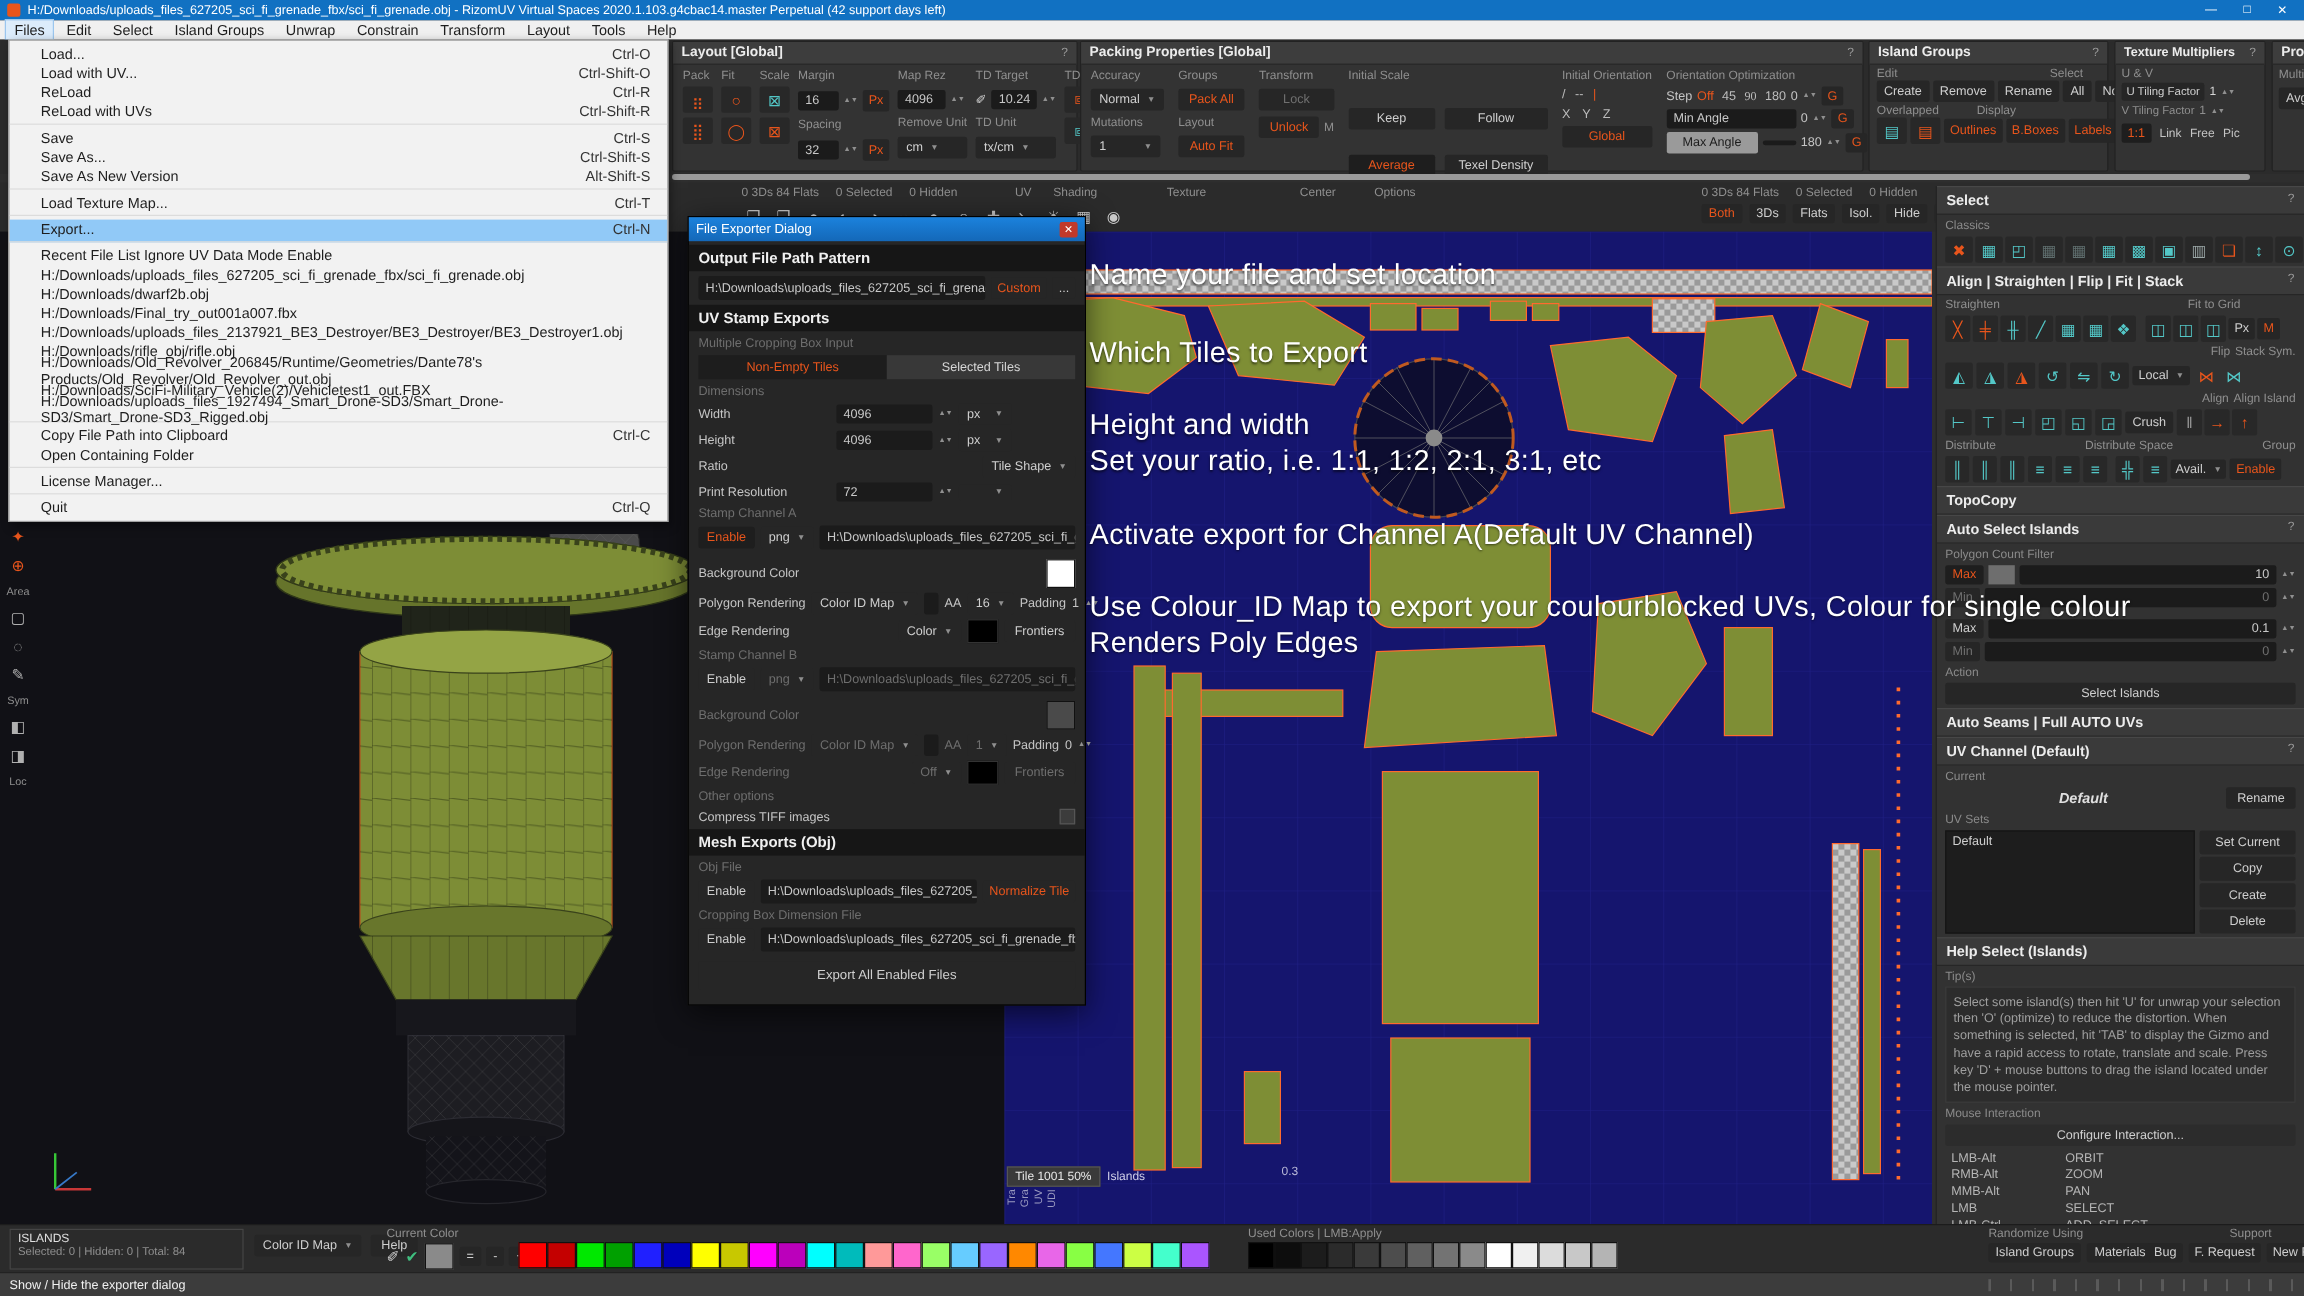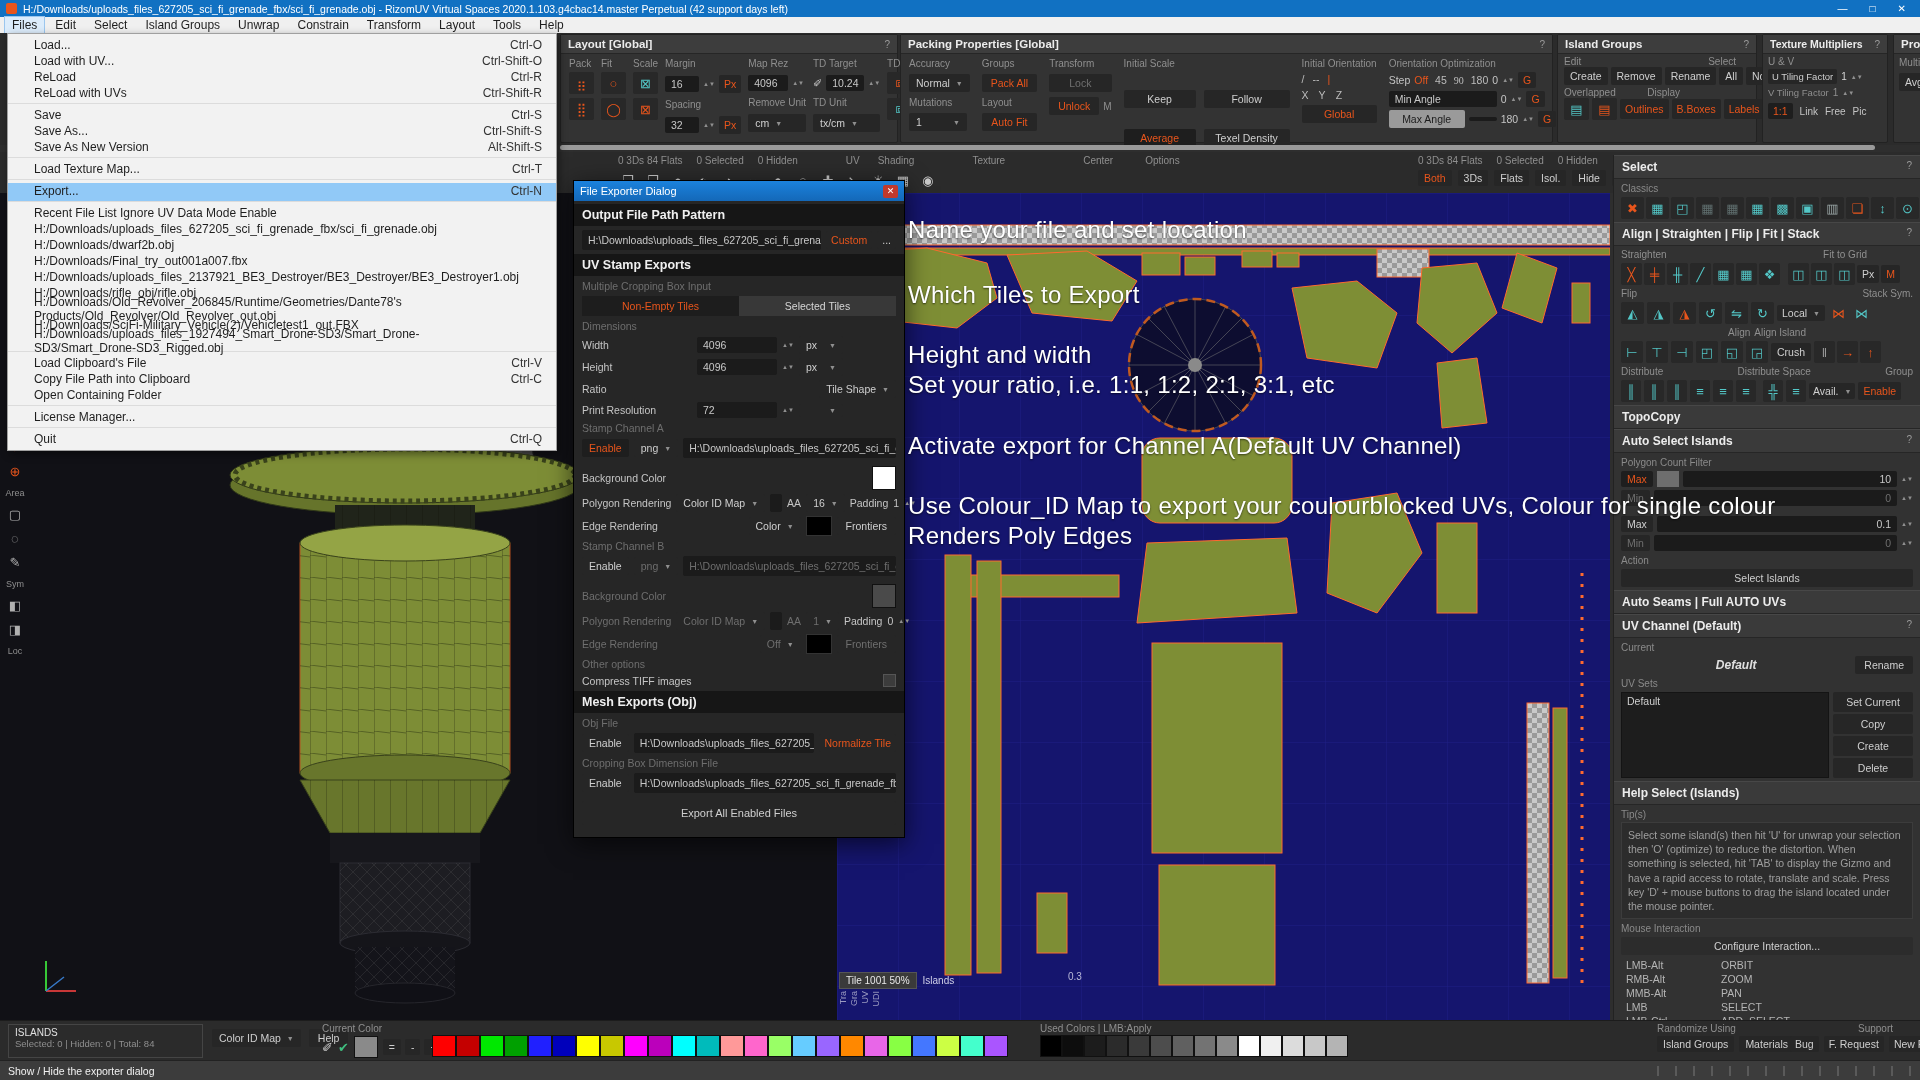--- a/index.html
+++ b/index.html
@@ -572,21 +572,21 @@
           <span class="sico" style="width: 21px; color: rgb(83, 199, 199);">❖</span>
         </span>
       <span class="row" style="gap:2px;margin-left:6px;">
           <span class="sico" style="width: 21px; color: rgb(83, 199, 199);">◫</span>
           <span class="sico" style="width: 21px; color: rgb(83, 199, 199);">◫</span>
           <span class="sico" style="width: 21px; color: rgb(83, 199, 199);">◫</span>
         </span>
       <span class="btn" style="padding:3px 5px;">Px</span>
       <span class="btn or" style="padding:3px 5px;">M</span>
     </div>
-    <div class="srow" style="justify-content:space-between;margin-bottom:0;">
+    <div class="srow" style="justify-content:flex-end;margin-bottom:0;">
         <span class="lbl">Flip</span>
         <span class="lbl">Stack Sym.</span>
       </div>
     <div class="srow" style="gap:3px;">
       <span class="row" style="gap:3px;">
           <span class="sico" style="width: 23px; color: rgb(83, 199, 199);">◭</span>
           <span class="sico" style="width: 23px; color: rgb(83, 199, 199);">◮</span>
           <span class="sico" style="width: 23px; color: rgb(232, 85, 28);">◮</span>
           <span class="sico" style="width: 23px; color: rgb(83, 199, 199);">↺</span>
           <span class="sico" style="width: 23px; color: rgb(83, 199, 199);">⇋</span>
@@ -594,21 +594,21 @@
         </span>
       <span class="ddl" style="padding:2px 5px;">
           <span>Local</span>
           <span class="caret">▼</span>
         </span>
       <span class="row" style="gap:2px;">
           <span class="sico" style="width: 21px; background: transparent; color: rgb(232, 85, 28);">⋈</span>
           <span class="sico" style="width: 21px; background: transparent; color: rgb(83, 199, 199);">⋈</span>
         </span>
     </div>
-    <div class="srow" style="justify-content:center;margin-bottom:0;">
+    <div class="srow" style="justify-content:flex-end;margin-bottom:0;">
         <span class="lbl">Align</span>
         <span class="lbl">Align Island</span>
       </div>
     <div class="srow" style="gap:3px;">
       <span class="row" style="gap:3px;">
           <span class="sico" style="width: 22px; color: rgb(83, 199, 199);">⊢</span>
           <span class="sico" style="width: 22px; color: rgb(83, 199, 199);">⊤</span>
           <span class="sico" style="width: 22px; color: rgb(83, 199, 199);">⊣</span>
           <span class="sico" style="width: 22px; color: rgb(83, 199, 199);">◰</span>
           <span class="sico" style="width: 22px; color: rgb(83, 199, 199);">◱</span>
@@ -1090,24 +1090,20 @@
       <div class="menu-item">
         <span>H:/Downloads/SciFi-Military_Vehicle(2)/Vehicletest1_out.FBX</span>
         <span class="ms"></span>
       </div>
 
       <div class="menu-item sep">
         <span>H:/Downloads/uploads_files_1927494_Smart_Drone-SD3/Smart_Drone-SD3/Smart_Drone-SD3_Rigged.obj</span>
         <span class="ms"></span>
       </div>
 
-      <div class="menu-item">
-        <span>Load Clipboard's File</span>
-        <span class="ms">Ctrl-V</span>
-      </div>
 
       <div class="menu-item">
         <span>Copy File Path into Clipboard</span>
         <span class="ms">Ctrl-C</span>
       </div>
 
       <div class="menu-item sep">
         <span>Open Containing Folder</span>
         <span class="ms"></span>
       </div>

